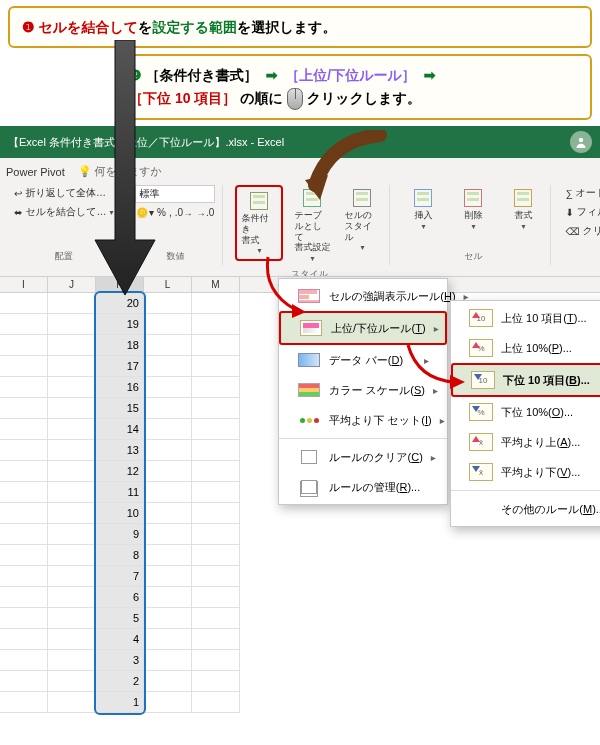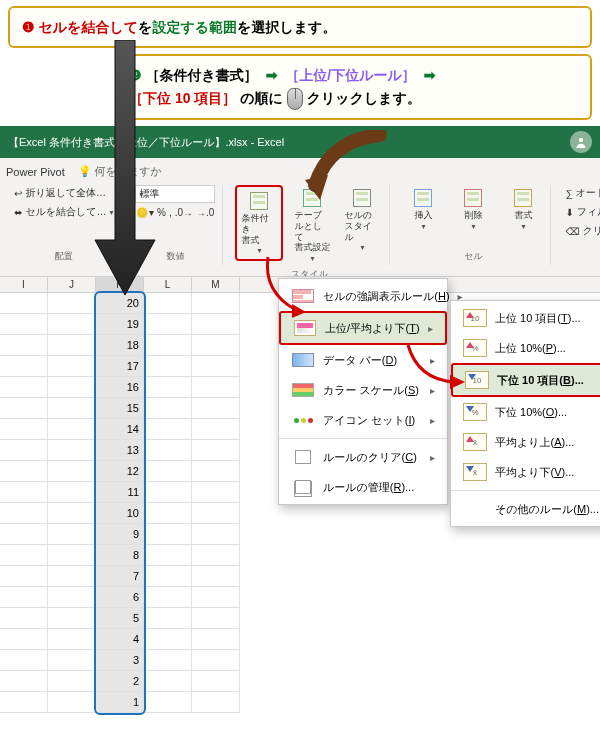--- a/index.html
+++ b/index.html
@@ -146,21 +146,21 @@
     position:absolute;
     background:#fff; border:1px solid #c8c8c8;
     box-shadow: 2px 4px 10px rgba(0,0,0,0.25);
     font-size:11px;
     min-width:170px;
     padding:2px 0;
     z-index:5;
   }
   .menu-item {
     display:flex; align-items:center; gap:8px;
-    padding:6px 12px;
+    padding:6px 18px;
     cursor:default;
   }
   .menu-item .mi-icon {
     width:24px; height:18px; display:flex; align-items:center; justify-content:center;
     flex-shrink:0;
   }
   .menu-item .mi-label { flex:1; white-space:nowrap; }
   .menu-item .mi-arrow { color:#666; font-size:10px; }
   .menu-item .ul { text-decoration:underline; }
   .menu hr { border:none; border-top:1px solid #ddd; margin:3px 0; }
@@ -505,21 +505,21 @@
       </span>
     <span class="mi-label"><span>セルの強調表示ルール(</span><span class="ul">H</span><span>)</span></span>
     <span class="mi-arrow">▸</span>
   </div>
   <div class="menu-item hl">
     <span class="mi-icon">
         <span class="ico-top10">
           <span class="arr">↑</span>
         </span>
       </span>
-    <span class="mi-label"><span>上位/平均より下(</span><span class="ul">T</span><span>)</span></span>
+    <span class="mi-label"><span>上位/下位ルール(</span><span class="ul">T</span><span>)</span></span>
     <span class="mi-arrow">▸</span>
   </div>
   <div class="menu-item">
     <span class="mi-icon">
         <span class="ico-databar"></span>
       </span>
     <span class="mi-label"><span>データ バー(</span><span class="ul">D</span><span>)</span></span>
     <span class="mi-arrow">▸</span>
   </div>
   <div class="menu-item">
@@ -530,21 +530,21 @@
     <span class="mi-arrow">▸</span>
   </div>
   <div class="menu-item">
     <span class="mi-icon">
         <span class="ico-icons">
           <span></span>
           <span></span>
           <span></span>
         </span>
       </span>
-    <span class="mi-label"><span>アイコン セット(</span><span class="ul">I</span><span>)</span></span>
+    <span class="mi-label"><span>平均より下 セット(</span><span class="ul">I</span><span>)</span></span>
     <span class="mi-arrow">▸</span>
   </div>
   <hr>
   <div class="menu-item">
     <span class="mi-icon">
         <span class="ico-clear"></span>
       </span>
     <span class="mi-label"><span>ルールのクリア(</span><span class="ul">C</span><span>)</span></span>
     <span class="mi-arrow">▸</span>
   </div>

